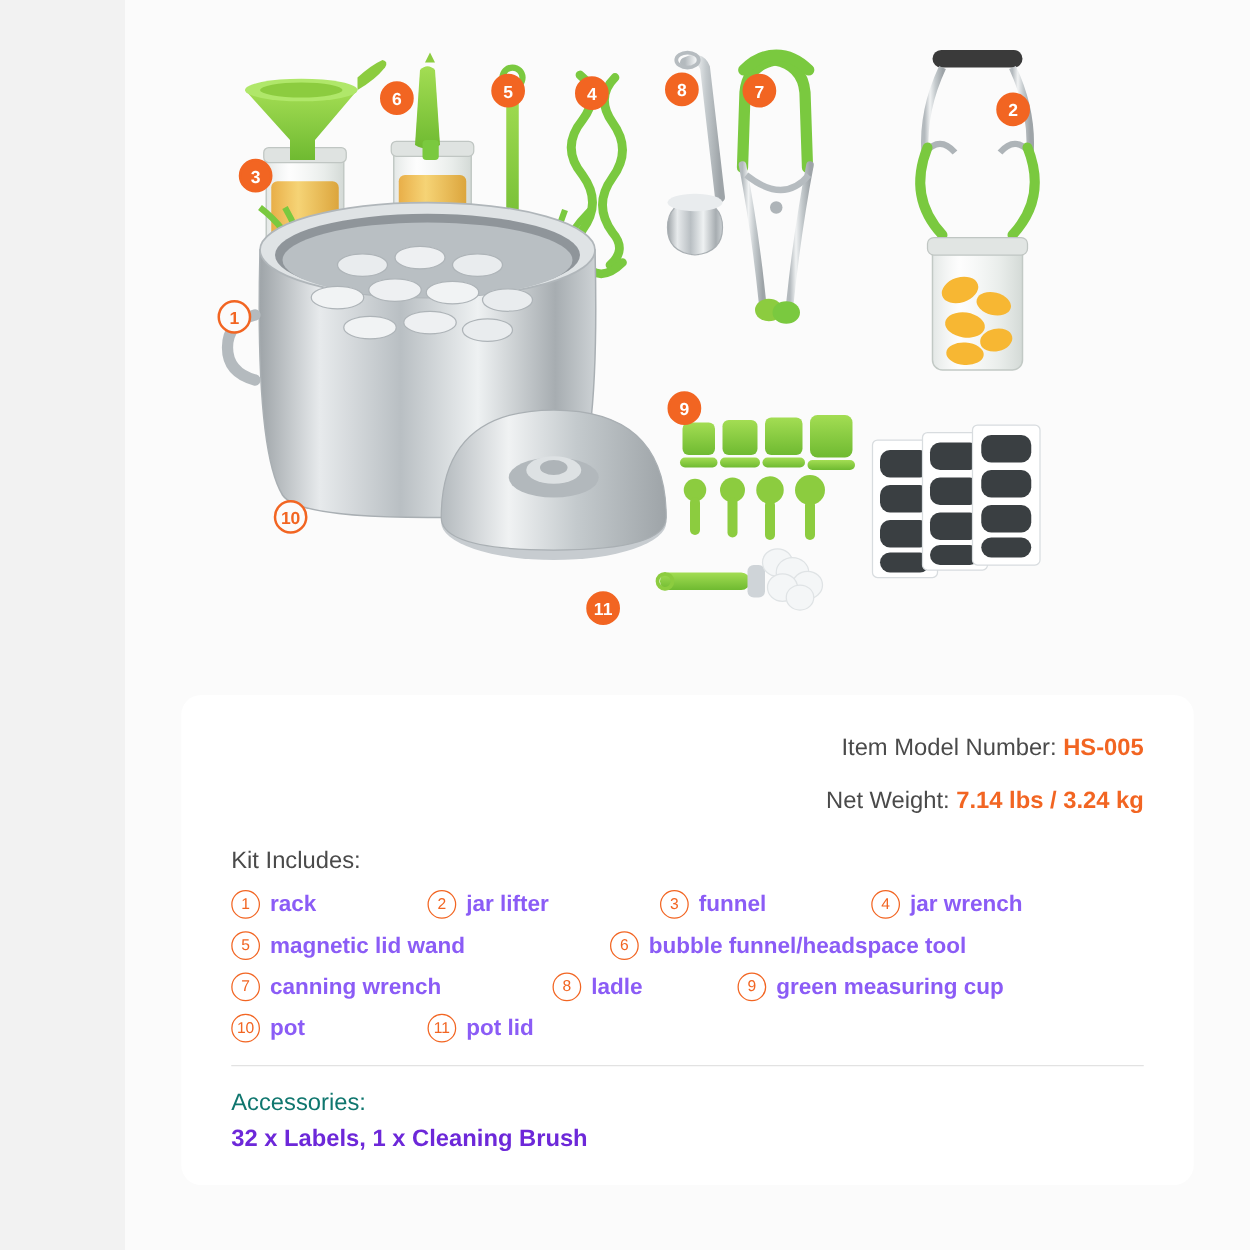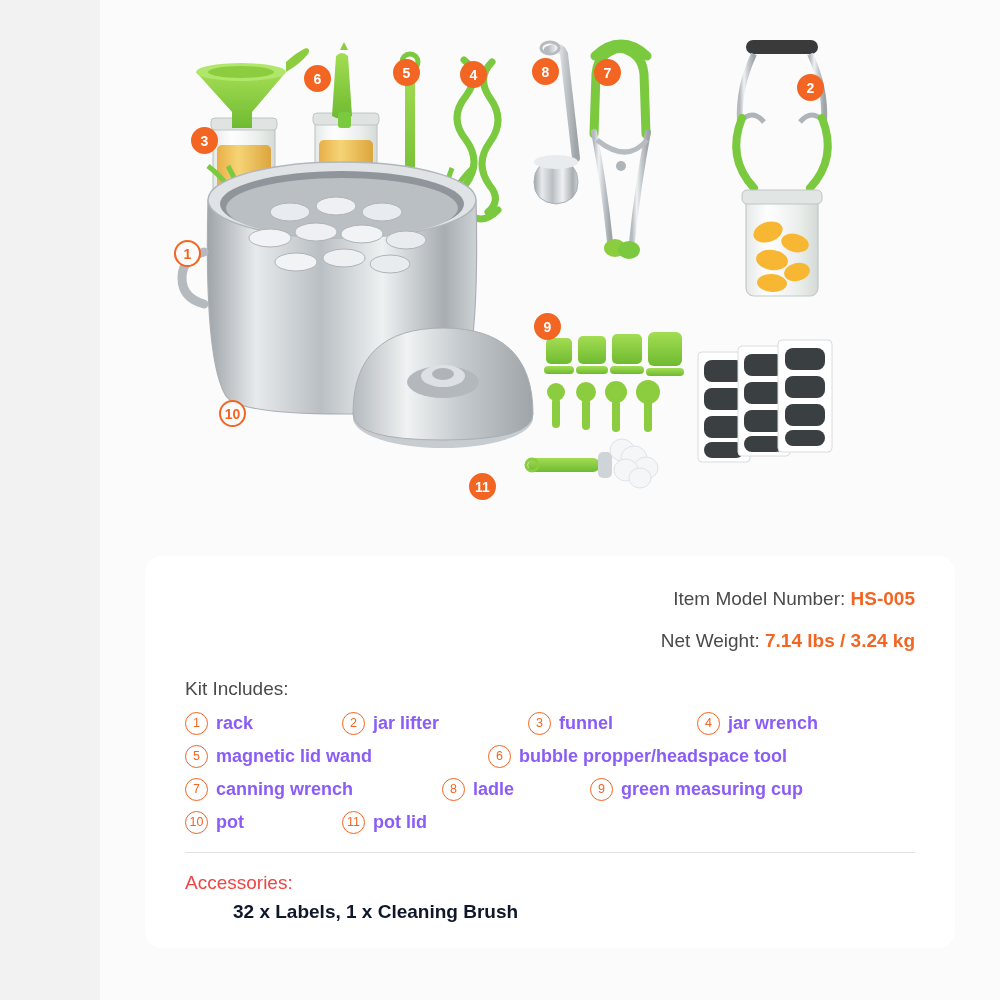--- a/index.html
+++ b/index.html
@@ -116,30 +116,29 @@
     top: 296px;
     width: 730px;
     height: 1px;
     background: #e2e2e2;
   }
   .acc-title {
     position: absolute;
     left: 40px;
     top: 316px;
     font-size: 19px;
-    color: #ef4444;
+    color: #0f766e;
   }
   .acc-val {
     position: absolute;
     left: 40px;
     top: 345px;
     font-size: 19px;
-    color: #0f172a;
+    color: #6d28d9;
     font-weight: bold;
-    margin-left: 48px;
   }
 </style>
 </head>
 <body>
 
 <div class="page">
 
   <div class="hero">
     <svg class="svg-hero" width="900" height="540" viewBox="0 0 900 540">
       <defs>
@@ -391,21 +390,21 @@
         <span class="kit-num">4</span>
         <span class="kit-label">jar wrench</span>
       </div>
 
       <div class="kit-item" style="left:0px;   top:33px;">
         <span class="kit-num">5</span>
         <span class="kit-label">magnetic lid wand</span>
       </div>
       <div class="kit-item" style="left:303px; top:33px;">
         <span class="kit-num">6</span>
-        <span class="kit-label">bubble propper/headspace tool</span>
+        <span class="kit-label">bubble funnel/headspace tool</span>
       </div>
 
       <div class="kit-item" style="left:0px;   top:66px;">
         <span class="kit-num">7</span>
         <span class="kit-label">canning wrench</span>
       </div>
       <div class="kit-item" style="left:257px; top:66px;">
         <span class="kit-num">8</span>
         <span class="kit-label">ladle</span>
       </div>

